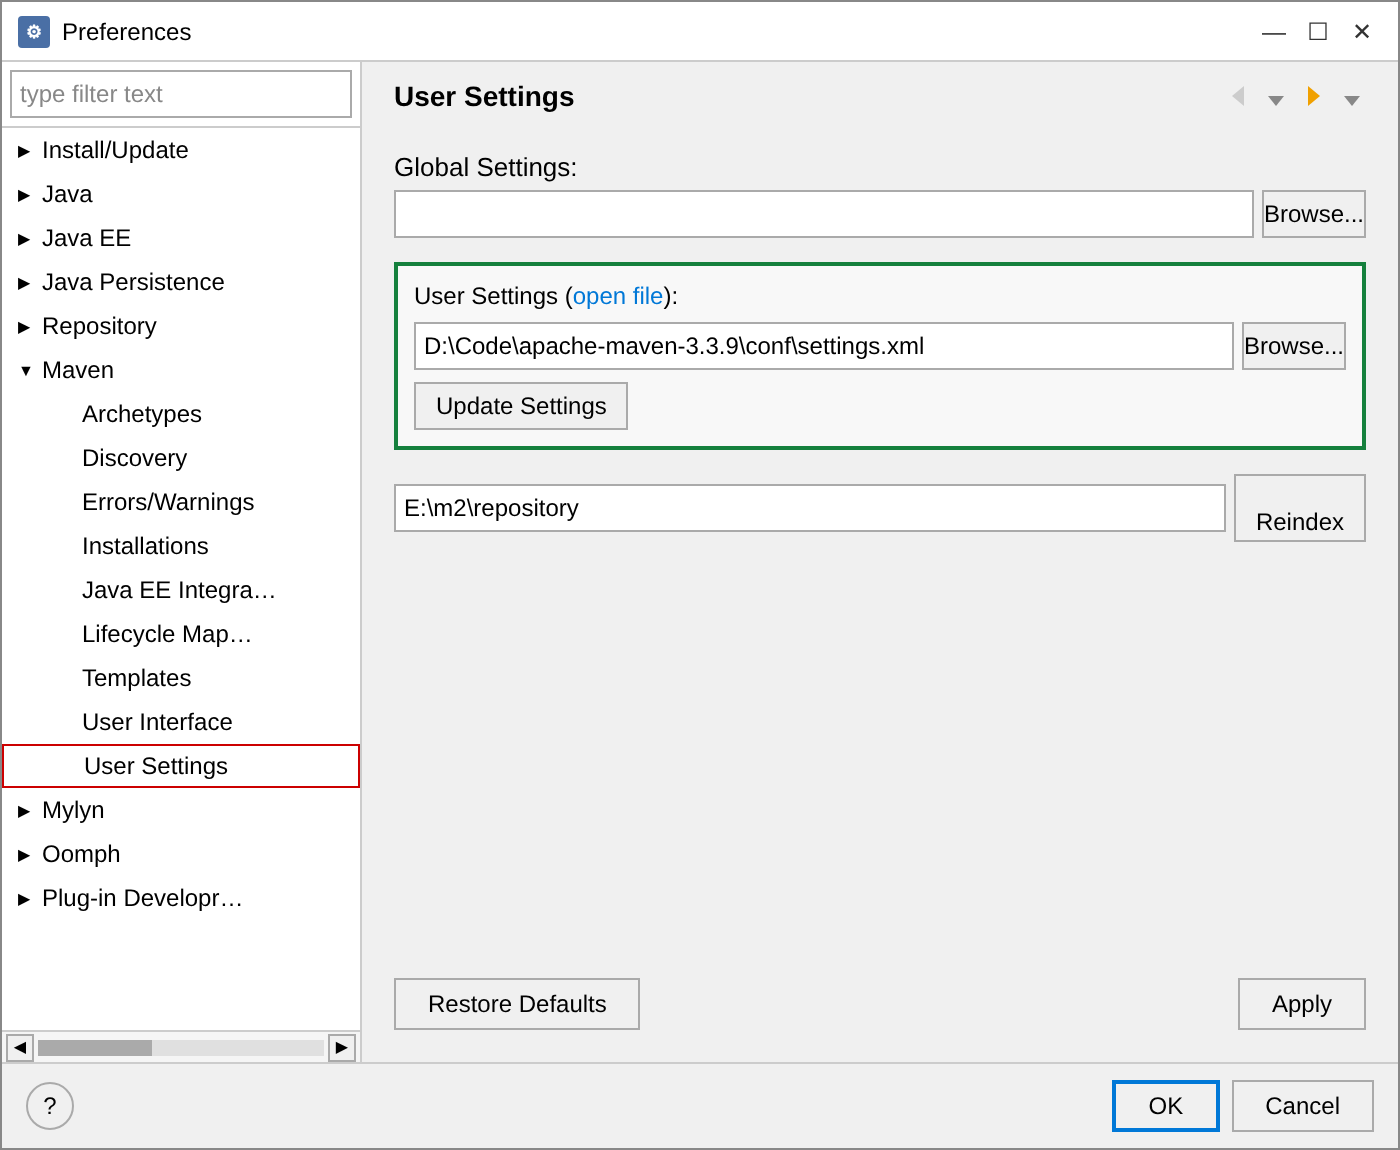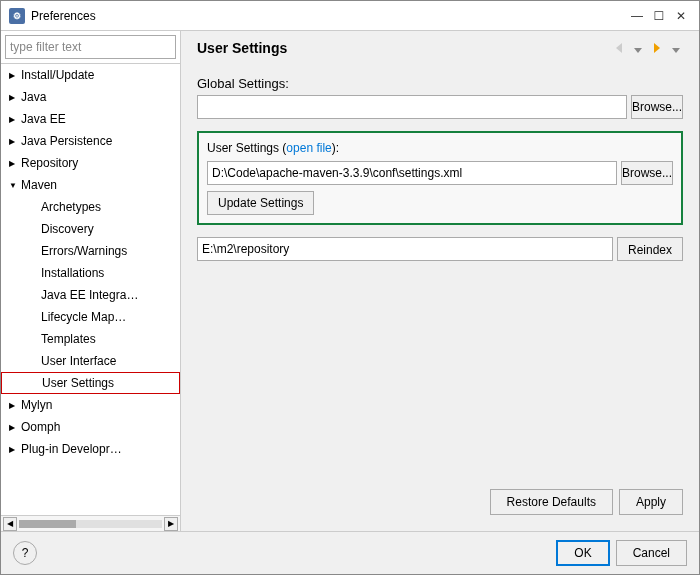--- a/index.html
+++ b/index.html
@@ -243,21 +243,21 @@
       margin-top: 4px;
     }
 
     .local-repo-label {
       font-size: 12px;
       color: #000;
       margin-bottom: 4px;
     }
     .reindex-btn {
       height: 24px;
-      padding: 5px 10px;
+      padding: 16px 10px;
       border: 1px solid #aaa;
       background: #f0f0f0;
       cursor: pointer;
       font-size: 12px;
     }
 
     .spacer { flex: 1; }
 
     .bottom-bar {
       border-top: 1px solid #ccc;
@@ -288,21 +288,21 @@
       padding: 0 16px;
       border: 1px solid #aaa;
       background: #f0f0f0;
       cursor: pointer;
       font-size: 12px;
     }
     .ok-btn { border-color: #0078d7; border-width: 2px; }
 
     .restore-apply-row {
       display: flex;
-      justify-content: flex-end;
+      justify-content: space-between;
       gap: 6px;
       margin-top: auto;
     }
 
     .main-content-wrapper {
       flex: 1;
       display: flex;
       flex-direction: column;
       position: relative;
     }

